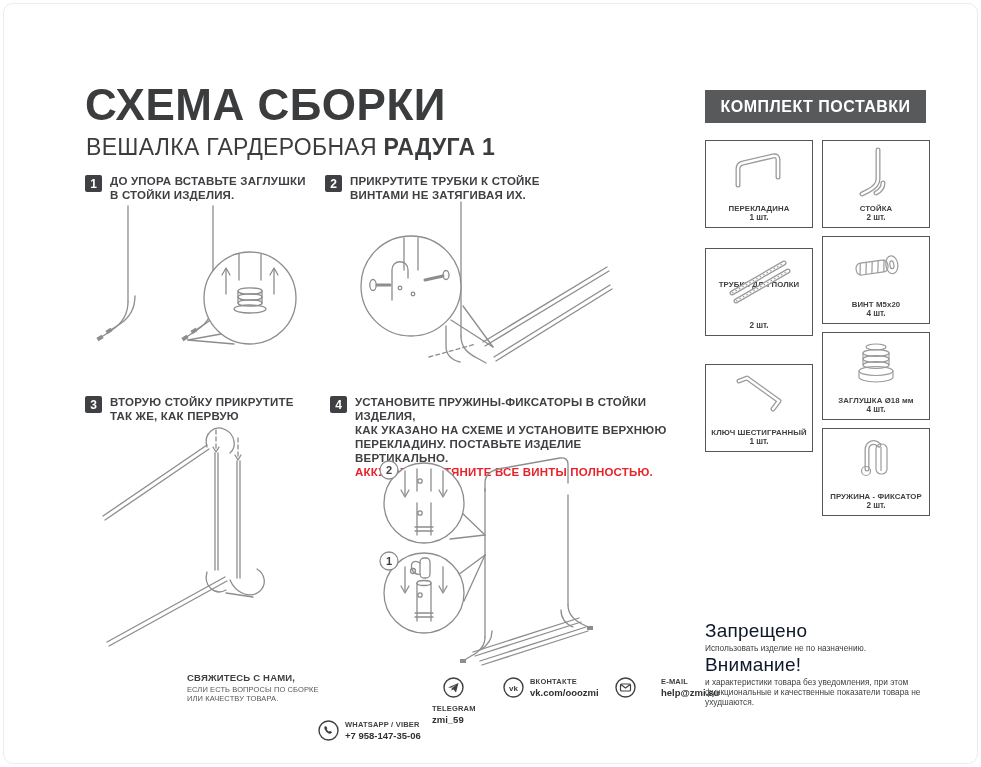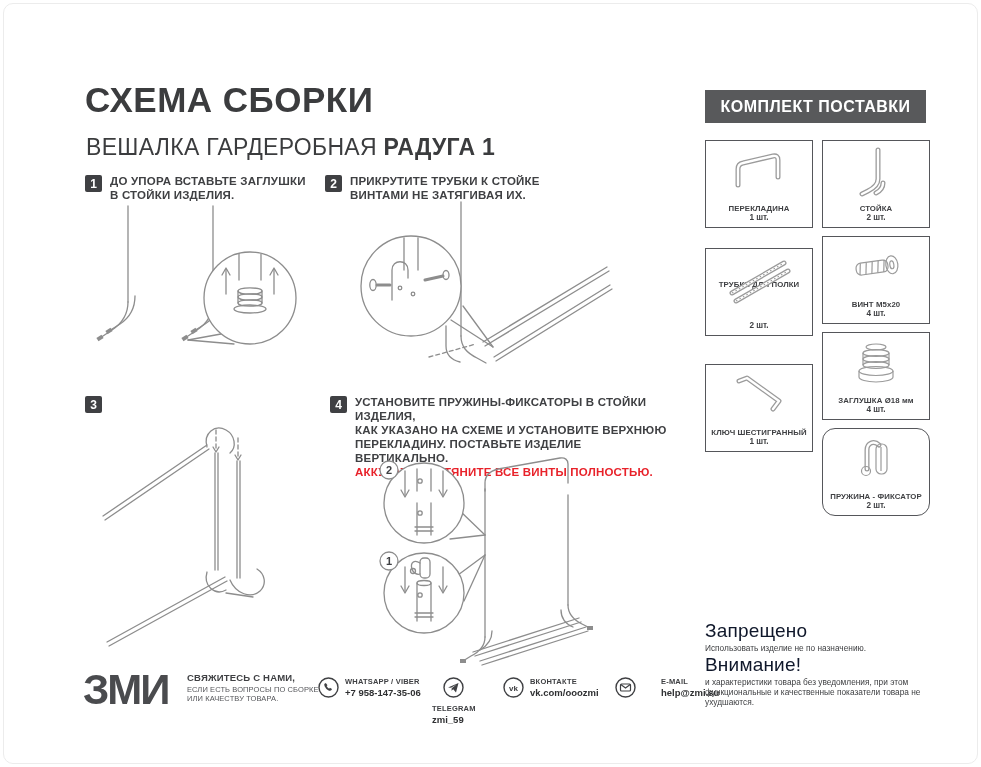--- a/index.html
+++ b/index.html
@@ -1,20 +1,20 @@
 <!DOCTYPE html>
 <html><head>
 <meta charset="utf-8">
 <style>
   html,body{margin:0;padding:0;background:#fff;}
   .page{position:relative;width:981px;height:767px;background:#fff;overflow:hidden;
         font-family:"Liberation Sans",sans-serif;color:#3f4043;}
   .frame{position:absolute;inset:3px;border:1px solid #ececec;border-radius:10px;pointer-events:none;}
 
-  .title{position:absolute;left:85px;top:80px;font-size:35px;font-weight:800;letter-spacing:.5px;color:#3b3c3e;}
+  .title{position:absolute;left:85px;top:80px;font-size:44px;font-weight:800;letter-spacing:.5px;color:#3b3c3e;}
   .subtitle{position:absolute;left:86px;top:134px;font-size:23px;font-weight:500;color:#3b3c3e;letter-spacing:.3px;}
   .subtitle b{font-weight:800;}
 
   .step{position:absolute;display:flex;gap:8px;align-items:flex-start;}
   .badge{flex:none;width:17px;height:17px;margin-top:1px;background:#3f4043;color:#fff;border-radius:2px;
          display:flex;align-items:center;justify-content:center;font-size:12px;font-weight:700;}
   .steptxt{font-size:11.5px;font-weight:600;line-height:14px;letter-spacing:.2px;}
   .warn{color:#e8222a;}
 
   .d{position:absolute;}
@@ -68,20 +68,24 @@
   <div class="step" style="left:325px;top:174px;width:270px;">
     <div class="badge">2</div>
     <div class="steptxt">
       <div>ПРИКРУТИТЕ ТРУБКИ К СТОЙКЕ</div>
       <div>ВИНТАМИ НЕ ЗАТЯГИВАЯ ИХ.</div>
     </div>
   </div>
 
   <div class="step" style="left:85px;top:395px;width:250px;">
     <div class="badge">3</div>
+    <div class="steptxt">
+      <div>ВТОРУЮ СТОЙКУ ПРИКРУТИТЕ</div>
+      <div>ТАК ЖЕ, КАК ПЕРВУЮ</div>
+    </div>
   </div>
 
   <div class="step" style="left:330px;top:395px;width:345px;">
     <div class="badge">4</div>
     <div class="steptxt">
       <div>УСТАНОВИТЕ ПРУЖИНЫ-ФИКСАТОРЫ В СТОЙКИ ИЗДЕЛИЯ,</div>
       <div>КАК УКАЗАНО НА СХЕМЕ И УСТАНОВИТЕ ВЕРХНЮЮ</div>
       <div>ПЕРЕКЛАДИНУ. ПОСТАВЬТЕ ИЗДЕЛИЕ ВЕРТИКАЛЬНО.</div>
       <div class="warn">АККУРАТНО ЗАТЯНИТЕ ВСЕ ВИНТЫ ПОЛНОСТЬЮ.</div>
     </div>
@@ -297,50 +301,49 @@
       <ellipse class="thin" cx="30" cy="26" rx="13" ry="3.4"></ellipse>
       <line class="thin" x1="17" y1="14" x2="17" y2="26"></line>
         <line class="thin" x1="43" y1="14" x2="43" y2="26"></line>
       <ellipse class="thin" cx="30" cy="32" rx="17" ry="4.5"></ellipse>
       <path class="thin" d="M13,32 L13,38 a17,5 0 0 0 34,0 L47,32"></path>
     </svg>
     <div class="kname">ЗАГЛУШКА Ø18 мм</div>
     <div class="kqty">4 шт.</div>
   </div>
 
-  <div class="cell" style="left:822px;top:428px;border-radius:13px;">
+  <div class="cell" style="left:822px;top:428px;">
     <svg width="60" height="54" viewBox="0 0 60 54">
       <path class="t1" d="M33,10 C28,5 21,8 21,15 L21,34"></path>
       <path class="t2" d="M33,10 C28,5 21,8 21,15 L21,34"></path>
       <rect class="thin" x="30" y="9" width="11" height="30" rx="5" fill="#fff"></rect>
       <line class="thin" x1="35" y1="12" x2="35" y2="36"></line>
       <circle class="thin" cx="20" cy="36" r="4.5" fill="#fff"></circle>
     </svg>
     <div class="kname">ПРУЖИНА - ФИКСАТОР</div>
     <div class="kqty">2 шт.</div>
   </div>
 
   <div class="notice-title" style="top:620px;">Запрещено</div>
   <div class="notice-text" style="top:643px;">Использовать изделие не по назначению.</div>
   <div class="notice-title" style="top:654px;">Внимание!</div>
   <div class="notice-text" style="top:677px;">
     <div>и характеристики товара без уведомления, при этом</div>
     <div>функциональные и качественные показатели товара не ухудшаются.</div>
   </div>
 
-  <div class="logo">ЗМИ</div>
   <div class="chead">
     <div class="h">СВЯЖИТЕСЬ С НАМИ,</div>
     <div class="s">
       <div>ЕСЛИ ЕСТЬ ВОПРОСЫ ПО СБОРКЕ</div>
       <div>ИЛИ КАЧЕСТВУ ТОВАРА.</div>
     </div>
   </div>
 
-  <div class="contact" style="left:318px;">
+  <div class="contact" style="left:318px;margin-top:43px;">
     <svg class="cicon" viewBox="0 0 21 21">
       <circle cx="10.5" cy="10.5" r="9.5" fill="none" stroke="#3f4043" stroke-width="1.4"></circle>
       <path d="M7,6.2 q-1.4,1 -0.4,3 q1.2,2.6 3.6,4 q2.2,1.2 3.3,-0.3 l0.5,-0.8 -2.1,-1.3 -0.8,0.9 q-1.7,-0.9 -2.5,-2.6 l0.9,-0.8 -1.5,-2.1 z" fill="#3f4043"></path>
     </svg>
     <div>
       <div class="clabel">WHATSAPP / VIBER</div>
       <div class="cvalue">+7 958-147-35-06</div>
     </div>
   </div>
 

